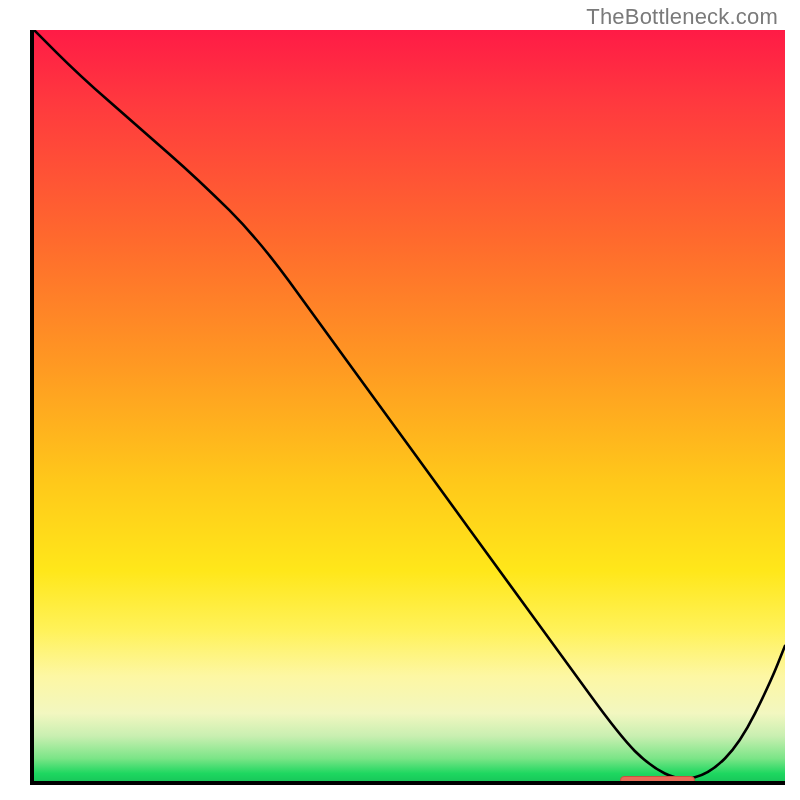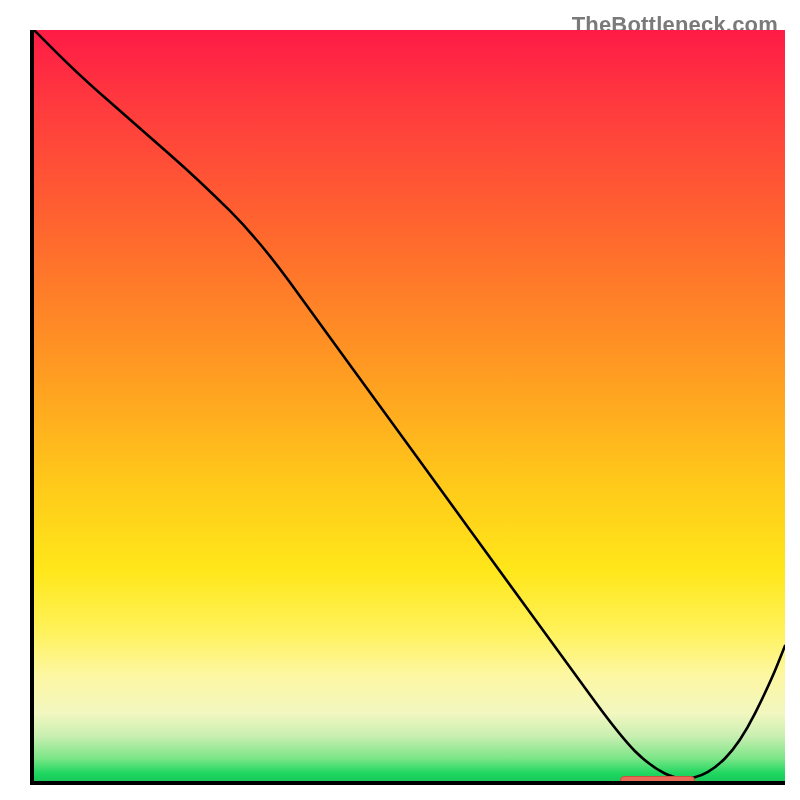--- a/index.html
+++ b/index.html
@@ -11,24 +11,24 @@
     font-family: Arial, Helvetica, sans-serif;
     overflow: hidden;
   }
   .page {
     position: relative;
     width: 800px;
     height: 800px;
   }
   .watermark {
     position: absolute;
-    top: 12px;
+    top: 4px;
     right: 22px;
     font-size: 22px;
-    font-weight: bold;
+    font-weight: normal;
     color: #7a7a7a;
     letter-spacing: 0.2px;
     user-select: none;
   }
   .plot-frame {
     position: absolute;
     left: 30px;
     top: 30px;
     width: 755px;
     height: 755px;

